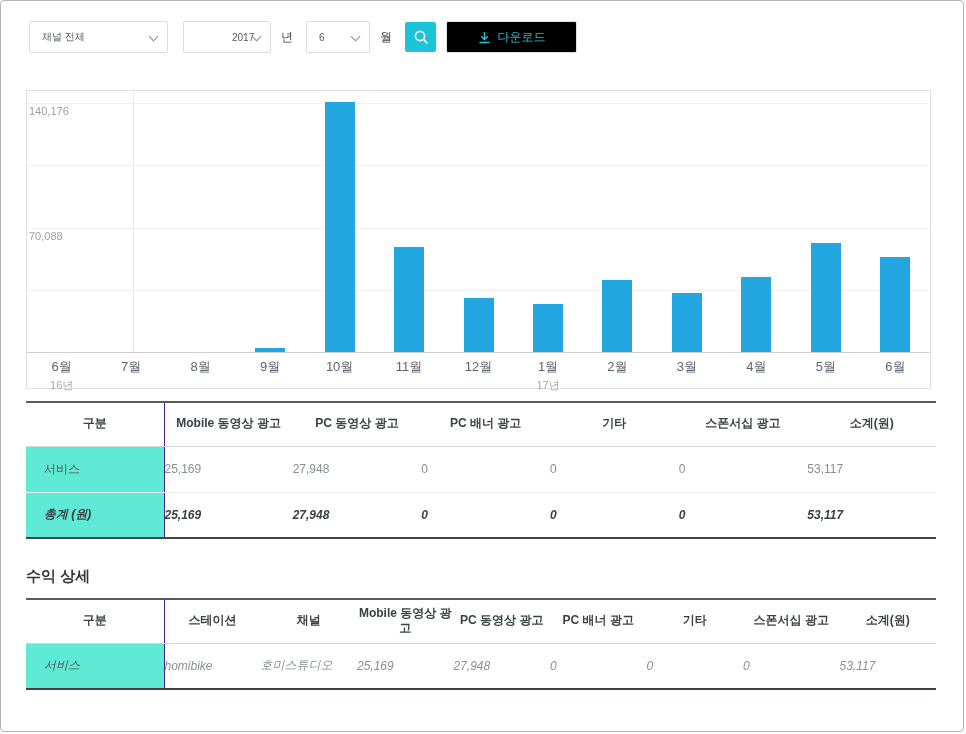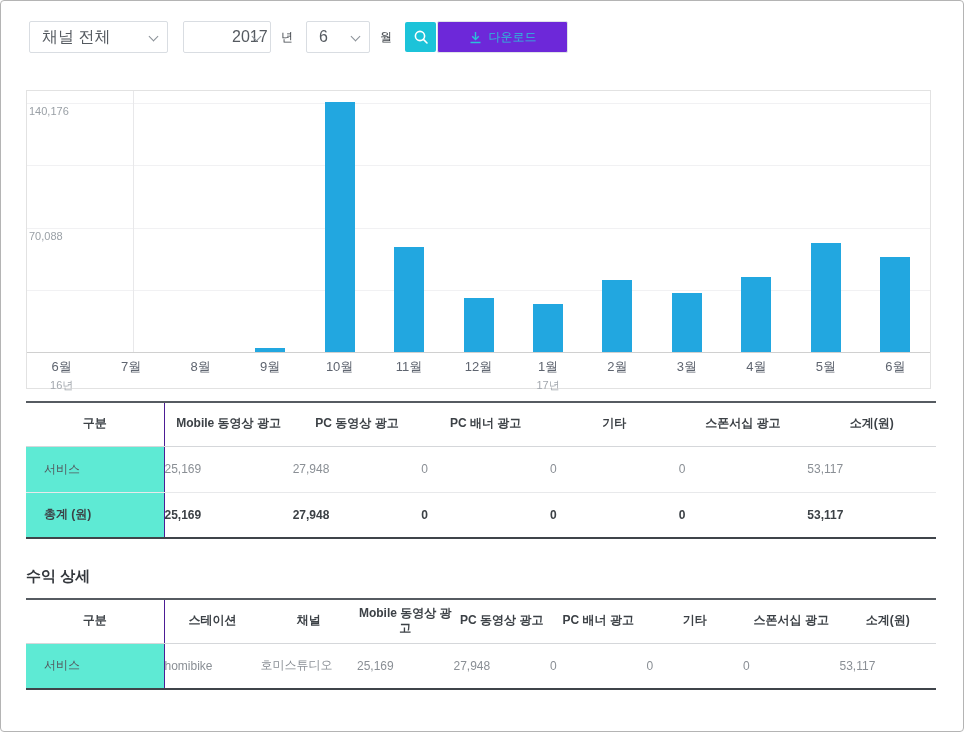--- a/index.html
+++ b/index.html
@@ -8,38 +8,38 @@
   .page {
     position: relative; width: 964px; height: 732px;
     border: 1px solid #b4b4b4; border-radius: 4px;
     background: #fff; overflow: hidden;
   }
   
   .filter-bar { display:flex; align-items:center; margin: 20px 0 0 28px; height: 32px; }
   .sel {
     position: relative; height: 32px; border:1px solid #d9dde2; border-radius:2px;
     background:#fff; display:flex; align-items:center; padding: 0 24px 0 12px;
-    font-size: 16px; color:#555a60; cursor:pointer;
+    font-size: 10px; color:#555a60; cursor:pointer;
   }
   .sel-channel { width: 139px; }
   .sel-year    { width: 88px;  margin-left: 15px; padding-left: 48px; }
   .sel-month   { width: 64px;  margin-left: 13px; }
   .chev {
     position:absolute; right:10px; top:11px; width:7px; height:7px;
     border-right:1px solid #8a9097; border-bottom:1px solid #8a9097;
     transform: rotate(45deg);
   }
   .unit-label { font-size:12px; color:#3c4147; margin-left:10px; }
   .btn-search {
     width: 31px; height: 30px; margin-left: 13px; border:none; border-radius:2px;
     background: #1cc3d9; display:flex; align-items:center; justify-content:center; cursor:pointer;
   }
   .btn-download {
-    height: 32px; width: 131px; margin-left: 1px; border:1px solid #dfe3e8; border-radius:2px;
-    background:#6d28d9; display:flex; align-items:center; justify-content:center; gap:7px;
+    height: 32px; width: 131px; margin-left: 10px; border:1px solid #dfe3e8; border-radius:2px;
+    background:#000000; display:flex; align-items:center; justify-content:center; gap:7px;
     font-size:12px; color:#2bc0d9; cursor:pointer;
   }
   
   .chart-card {
     position: relative; margin: 37px 0 0 25px; width: 905px; height: 299px;
     border: 1px solid #e2e2e2; background:#fff;
   }
   .plot { position:relative; height: 261px; }
   .gridline-h { position:absolute; left:0; right:0; height:1px; background:#f1f1f3; }
   .gridline-v { position:absolute; top:0; bottom:0; width:1px; background:#e8e8ea; left:106px; }
@@ -63,21 +63,21 @@
     border-top: 2px solid #565b61; border-bottom: 2px solid #3f444a;
     font-size: 12px;
   }
   .rev-table th {
     height: 44px; font-weight: bold; color:#3c4146; text-align:center;
     border-bottom: 1px solid #d5d7da; background:#fff; line-height:1.3;
   }
   .rev-table td {
     height: 46px; color:#8a8f95; border-bottom:1px solid #e8e9eb;
   }
-  .rev-table tr:last-child td { border-bottom: none; }
+  .rev-table tr:last-child td { border-bottom: none; font-style: italic; }
   .rev-table th.colhead-first, .rev-table td.col-first {
     border-right: 1px solid #4c1d95;
   }
   .rev-table td.col-first {
     background: #5eead4; text-align:left; padding-left:18px; color:#54585e;
   }
   .rev-table tr.row-bold td { font-weight: bold; color:#3c4146; }
   
   .icon-svg { display:block; }
 </style>

